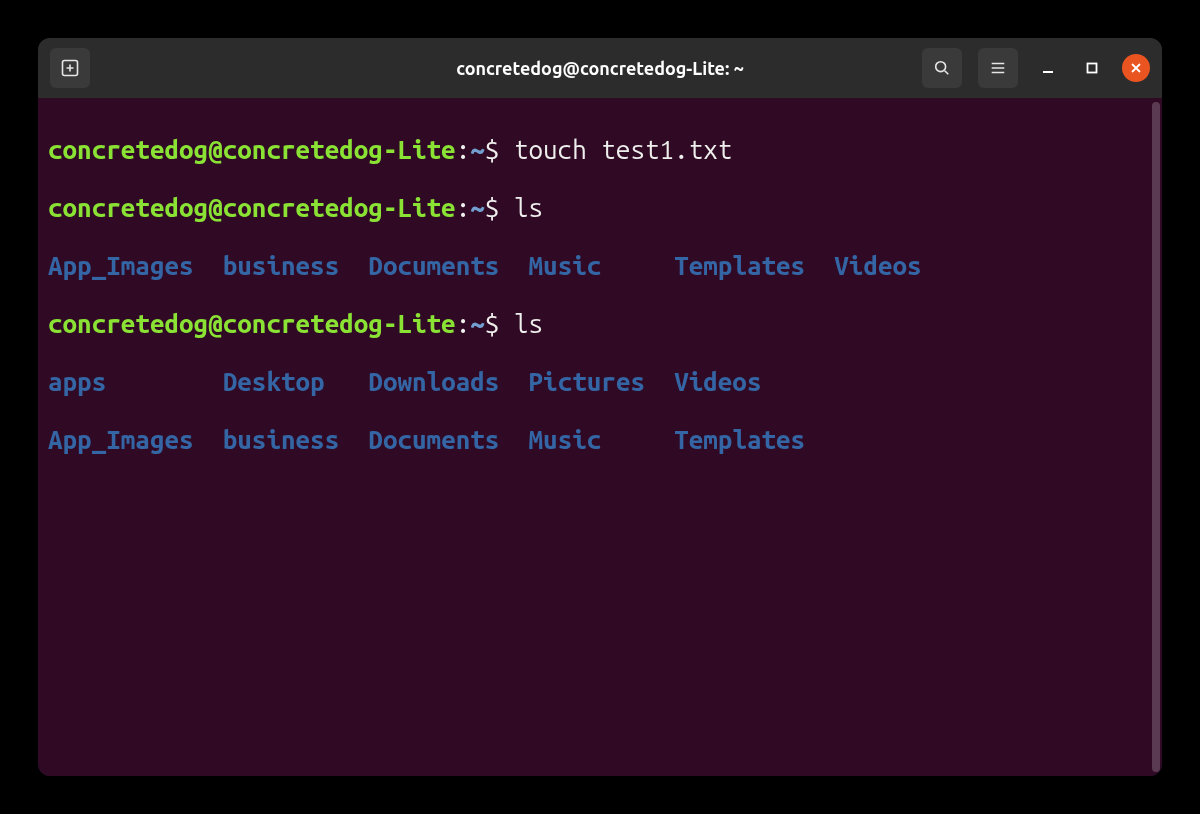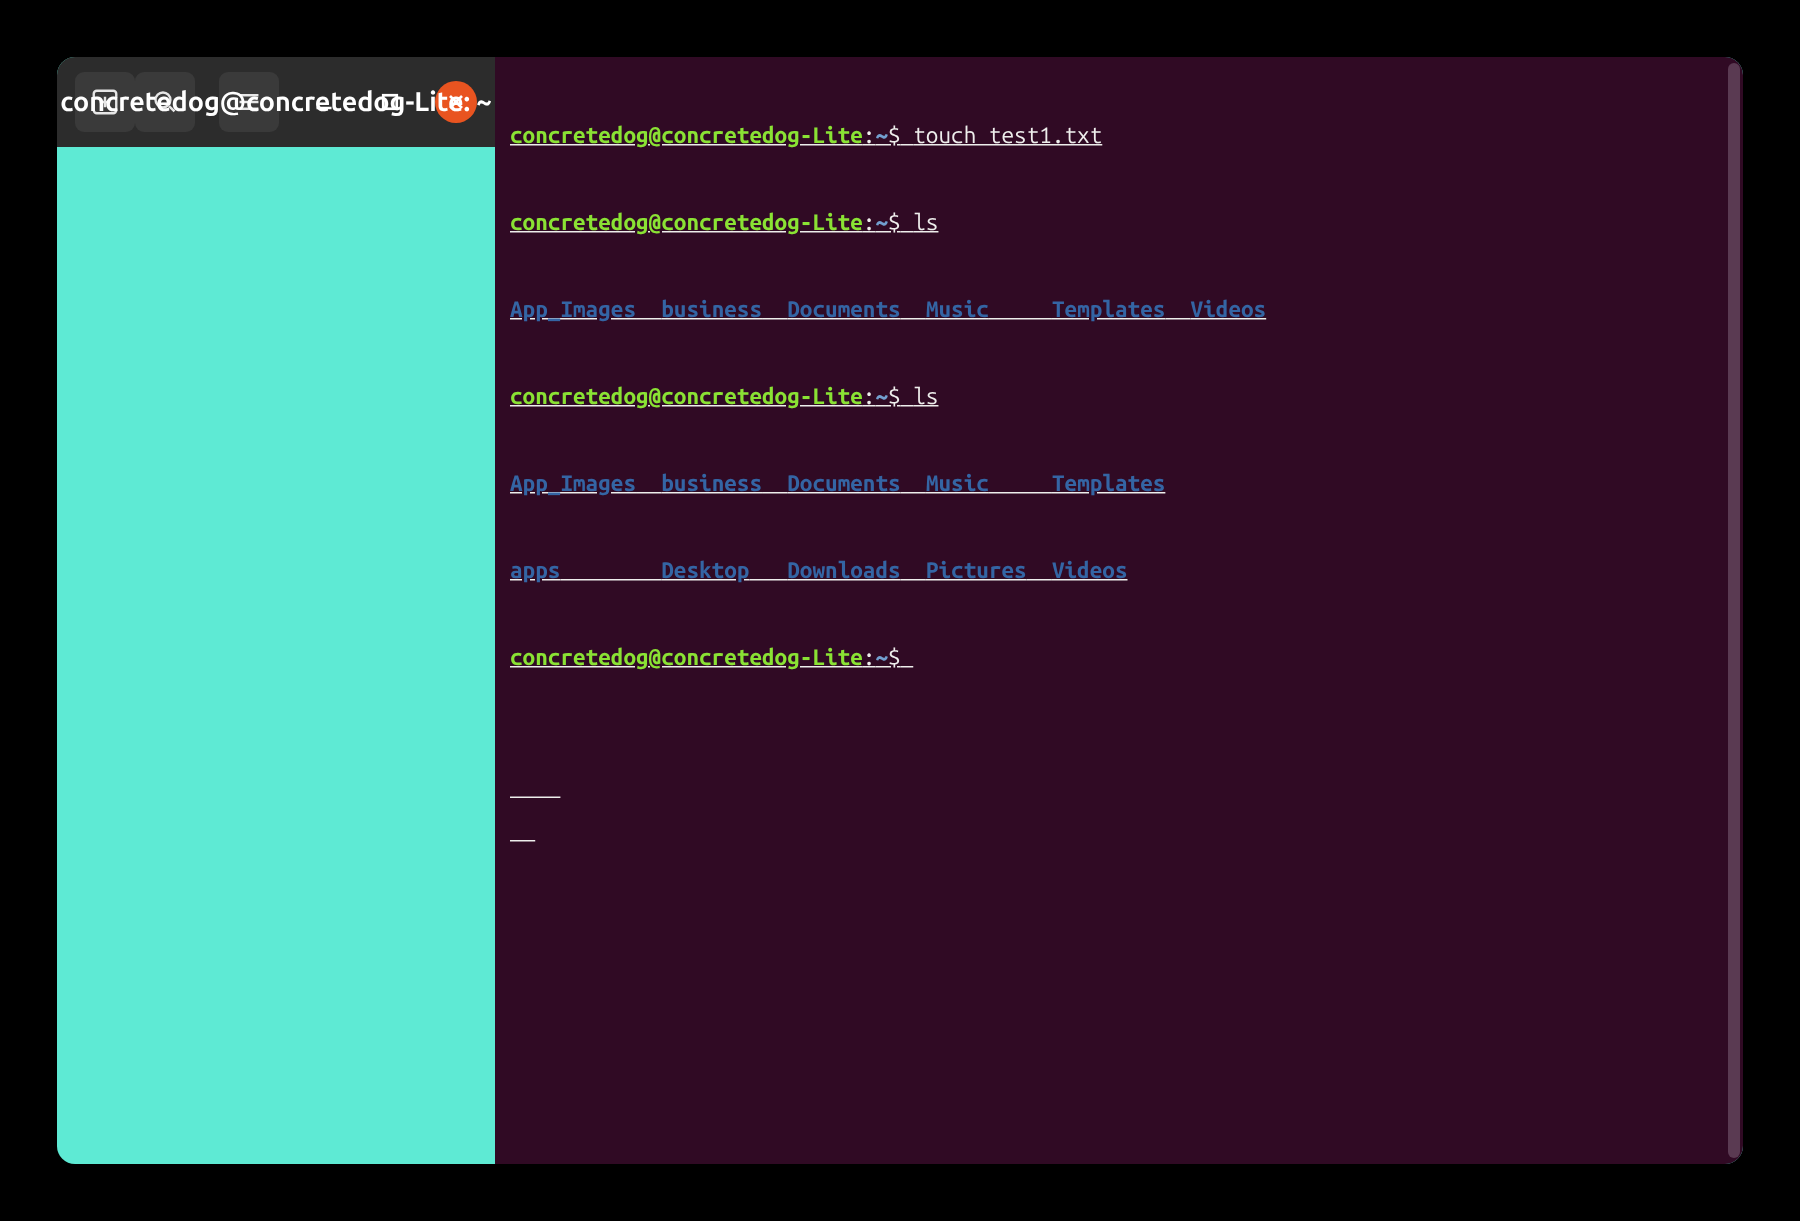--- a/index.html
+++ b/index.html
@@ -11,25 +11,26 @@
     background: #000;
     overflow: hidden;
     font-family: "Ubuntu Mono", "DejaVu Sans Mono", "Liberation Mono", monospace;
   }
   .window {
     position: absolute;
     left: 38px;
     top: 38px;
     width: 1124px;
     height: 738px;
-    background: #5eead4;
+    background: #0f172a;
     border-radius: 12px;
     box-shadow: 0 8px 24px rgba(0,0,0,0.6);
     overflow: hidden;
     display: flex;
+    flex-direction: column;
   }
   .titlebar {
     height: 60px;
     background: #2c2c2c;
     display: flex;
     align-items: center;
     position: relative;
     padding: 0 12px;
   }
   .titlebar-left {
@@ -85,26 +86,25 @@
     align-items: center;
     justify-content: center;
     cursor: pointer;
     color: #fff;
   }
   .terminal {
     flex: 1;
     position: relative;
     background: #300a24;
     color: #eeeeec;
-    font-size: 15px;
+    font-size: 26px;
     line-height: 29px;
     padding: 8px 10px;
     white-space: pre;
     letter-spacing: 0px;
-    text-decoration: underline;
   }
   .terminal .line { display:block; }
   .user   { color: #8ae234; font-weight: 700; }
   .colon  { color: #eeeeec; }
   .path   { color: #729fcf; font-weight: 700; }
   .dollar { color: #eeeeec; }
   .cmd    { color: #eeeeec; }
   .dir    { color: #3465a4; font-weight: 700; }
   .file   { color: #eeeeec; }
   .scrollbar {
@@ -173,22 +173,21 @@
         </svg>
       </div>
     </div>
   </div>
 
   <div class="terminal">
 <span class="line"><span class="user">concretedog@concretedog-Lite</span><span class="colon">:</span><span class="path">~</span><span class="dollar">$</span> <span class="cmd">touch test1.txt</span></span>
 <span class="line"><span class="user">concretedog@concretedog-Lite</span><span class="colon">:</span><span class="path">~</span><span class="dollar">$</span> <span class="cmd">ls</span></span>
 <span class="line"><span class="dir">App_Images</span>  <span class="dir">business</span>  <span class="dir">Documents</span>  <span class="dir">Music</span>     <span class="dir">Templates</span>  <span class="dir">Videos</span></span>
 <span class="line"><span class="user">concretedog@concretedog-Lite</span><span class="colon">:</span><span class="path">~</span><span class="dollar">$</span> <span class="cmd">ls</span></span>
+<span class="line"><span class="dir">apps</span>        <span class="dir">Desktop</span>   <span class="dir">Downloads</span>  <span class="dir">Pictures</span>  <span class="dir">Videos</span></span>
 <span class="line"><span class="dir">App_Images</span>  <span class="dir">business</span>  <span class="dir">Documents</span>  <span class="dir">Music</span>     <span class="dir">Templates</span></span>
-<span class="line"><span class="dir">apps</span>        <span class="dir">Desktop</span>   <span class="dir">Downloads</span>  <span class="dir">Pictures</span>  <span class="dir">Videos</span></span>
-<span class="line"><span class="user">concretedog@concretedog-Lite</span><span class="colon">:</span><span class="path">~</span><span class="dollar">$</span> </span>
 
     <div class="scrollbar">
       <div class="scroll-thumb"></div>
     </div>
   </div>
 
 </div>
 
 </body></html>

